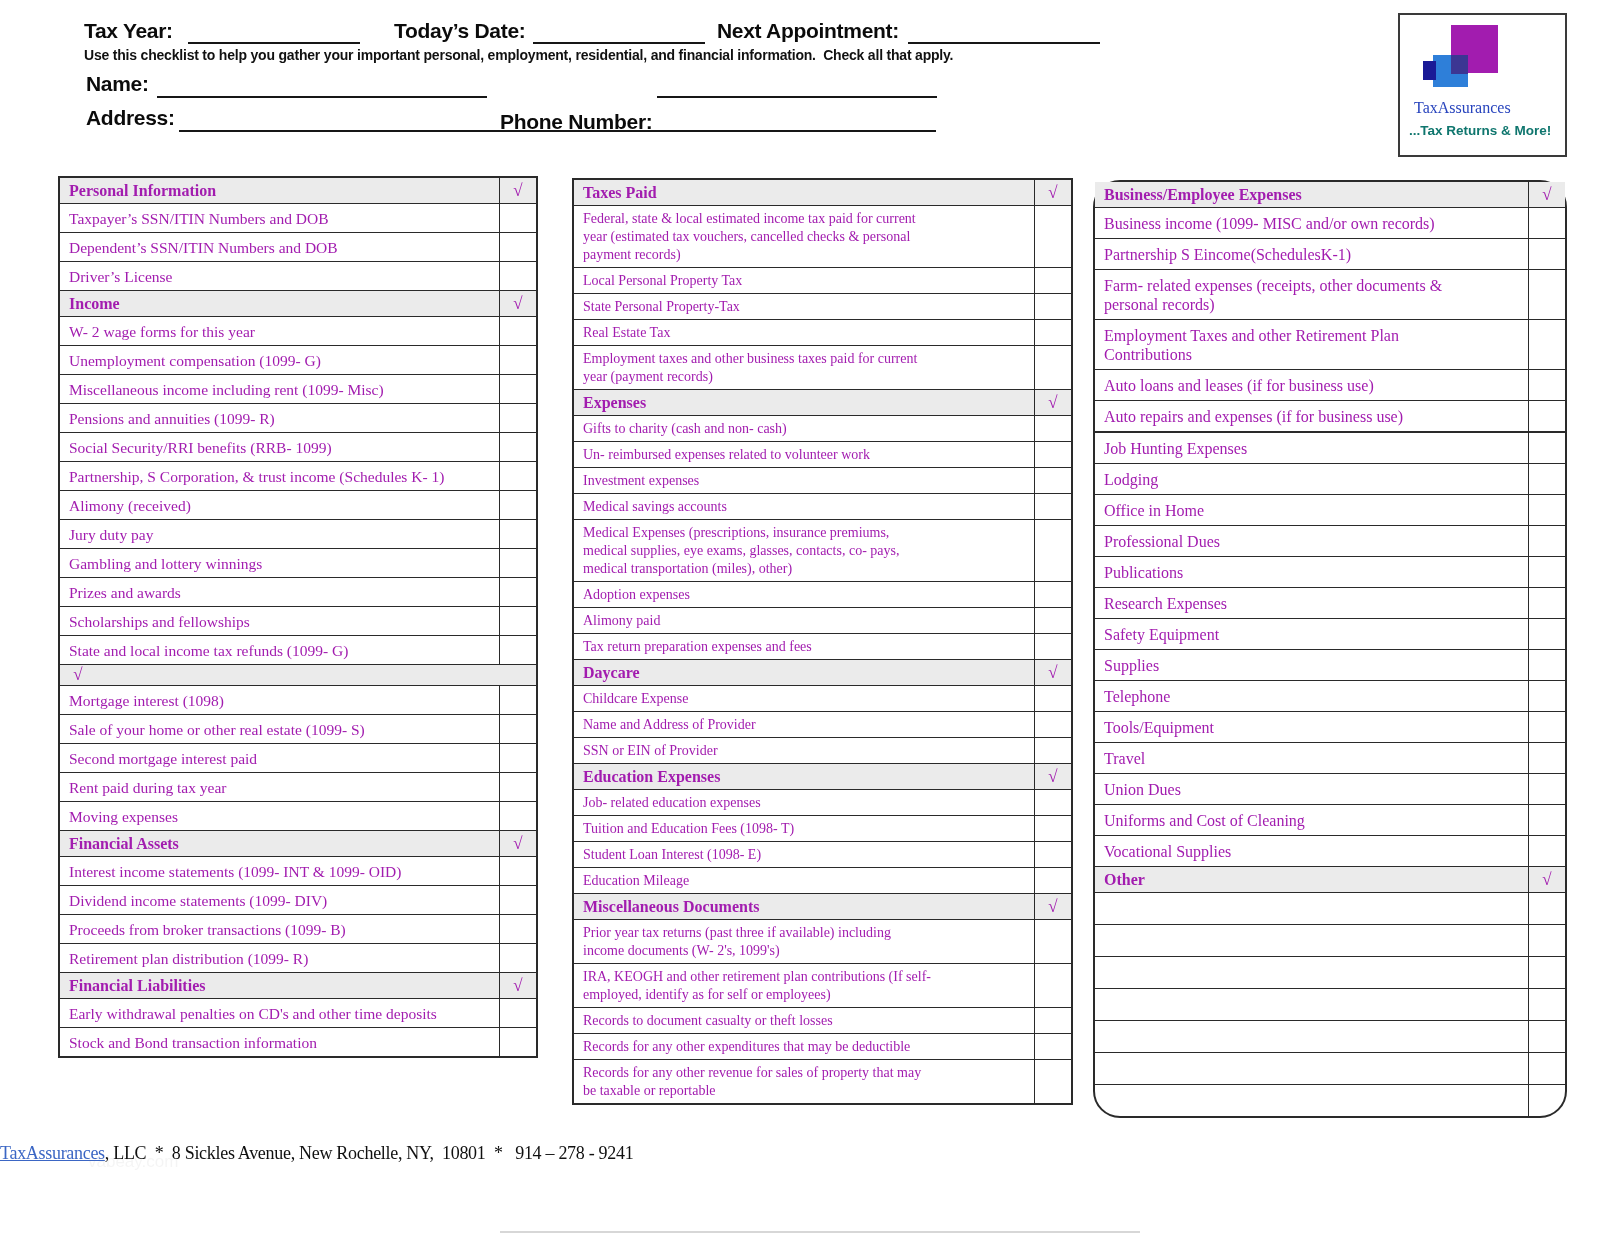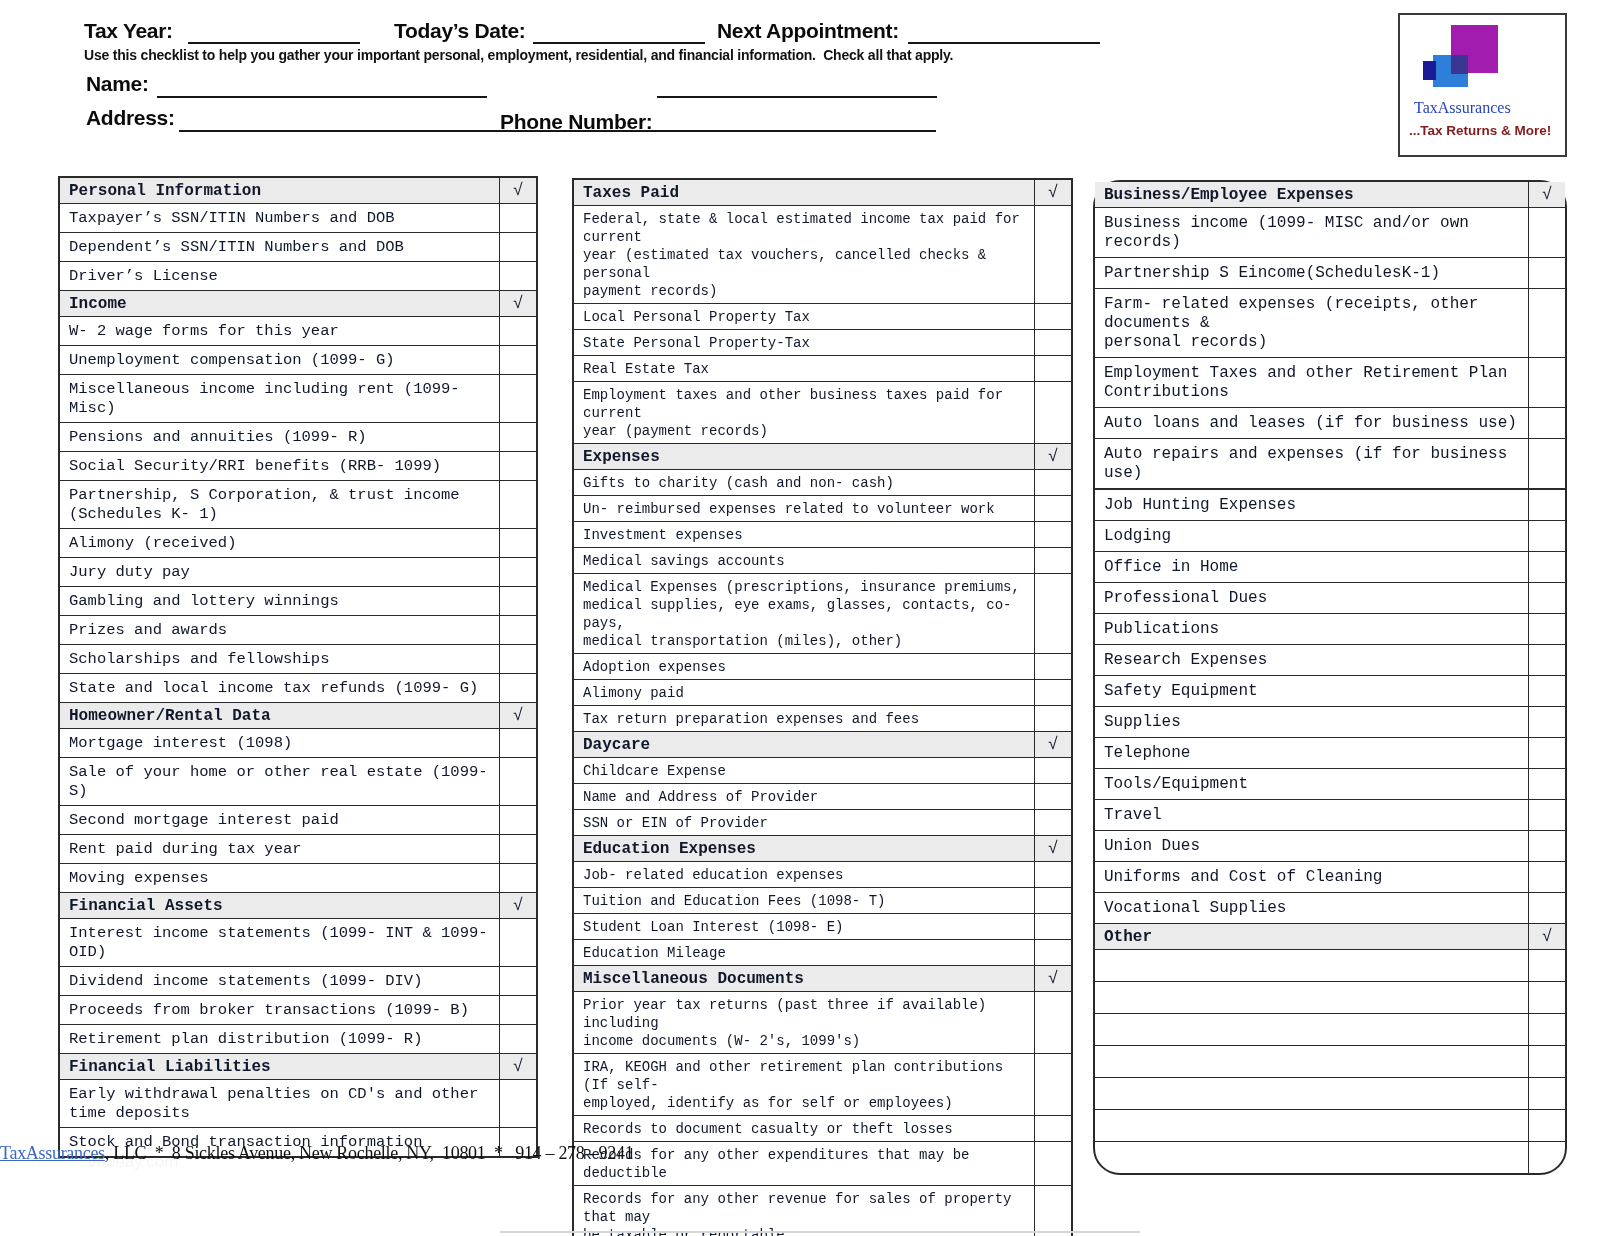--- a/index.html
+++ b/index.html
@@ -14,23 +14,23 @@
   
   .logo-box{position:absolute;left:1398px;top:13px;width:165px;height:140px;border:2px solid #3a3a3a;background:#fff;}
   .logo-box .sq{position:absolute;}
   .sq-magenta{left:51px;top:10px;width:47px;height:48px;background:#A21CAF;}
   .sq-blue{left:33px;top:40px;width:35px;height:32px;background:#2E7FD9;}
   .sq-overlap{left:51px;top:40px;width:17px;height:19px;background:#3C3693;}
   .sq-navy{left:23px;top:46px;width:13px;height:19px;background:#1A1A96;}
   .logo-name{position:absolute;left:14px;top:84px;font-family:"Liberation Serif",serif;
              font-size:16px;color:#2743BD;white-space:nowrap;}
   .logo-tagline{position:absolute;left:9px;top:108px;font-family:"Liberation Sans",sans-serif;
-                font-weight:700;font-size:13.5px;color:#7f1d1d;white-space:nowrap;}
+                font-weight:700;font-size:13.5px;color:#0f766e;white-space:nowrap;}
   
-  .checklist{position:absolute;border:2px solid #2a2a2a;background:#fff;color:#0f172a;font-family:Liberation Mono, monospace;}
+  .checklist{position:absolute;border:2px solid #2a2a2a;background:#fff;color:#a21caf;}
   .col1{left:58px;top:176px;width:476px;}
   .col2{left:572px;top:178px;width:497px;}
   .col3{left:1093px;top:180px;width:470px;border-radius:27px;}
   .row{display:flex;align-items:stretch;border-bottom:1.5px solid #2a2a2a;}
   .row:last-child{border-bottom:none;}
   .cell-label{flex:1;border-right:1.5px solid #2a2a2a;padding:5px 9px 4px;
               font-size:15.5px;line-height:19px;white-space:pre-wrap;}
   .cell-check{width:36px;display:flex;align-items:center;justify-content:center;
               font-size:17px;}
   .header-row{background:#ebebeb;}
@@ -144,21 +144,20 @@
       </div>
       <div class="row item-row">
         <div class="cell-label">Scholarships and fellowships</div>
         <div class="cell-check"></div>
       </div>
       <div class="row item-row">
         <div class="cell-label">State and local income tax refunds (1099- G)</div>
         <div class="cell-check"></div>
       </div>
       <div class="row header-row">
-        <div class="cell-label">Homeowner/Rental Data</div>
         <div class="cell-check">√</div>
       </div>
       <div class="row item-row">
         <div class="cell-label">Mortgage interest (1098)</div>
         <div class="cell-check"></div>
       </div>
       <div class="row item-row">
         <div class="cell-label">Sale of your home or other real estate (1099- S)</div>
         <div class="cell-check"></div>
       </div>

